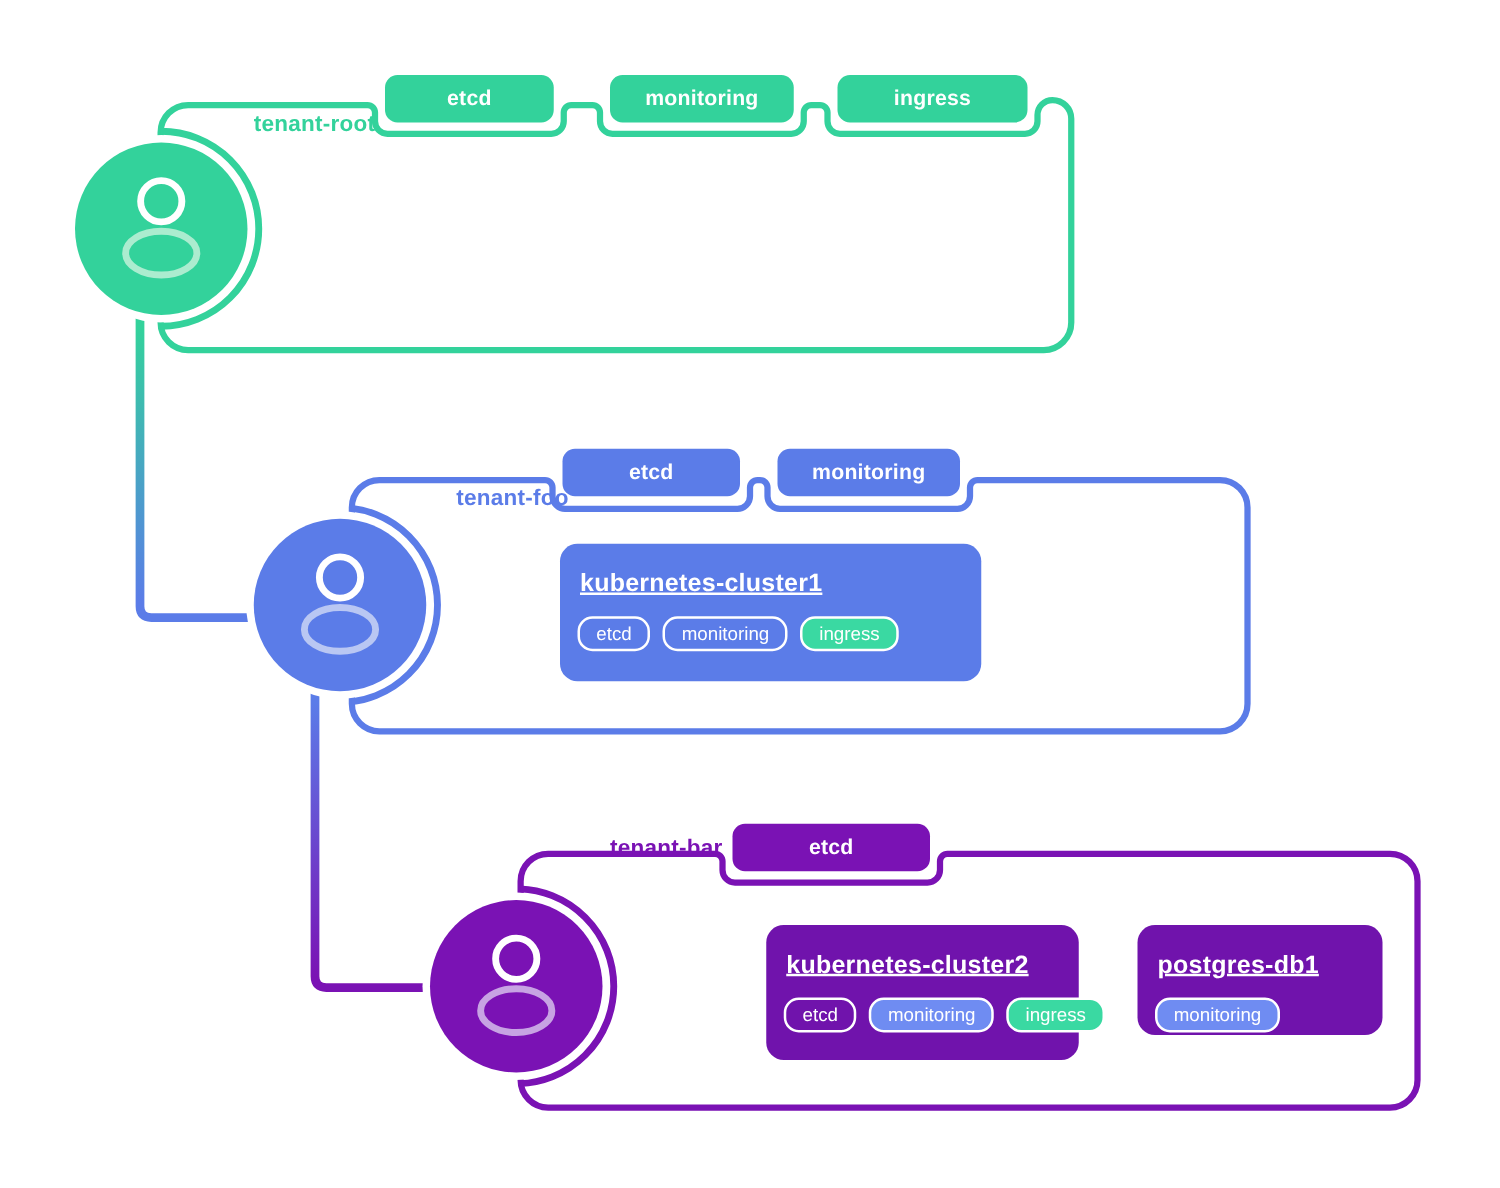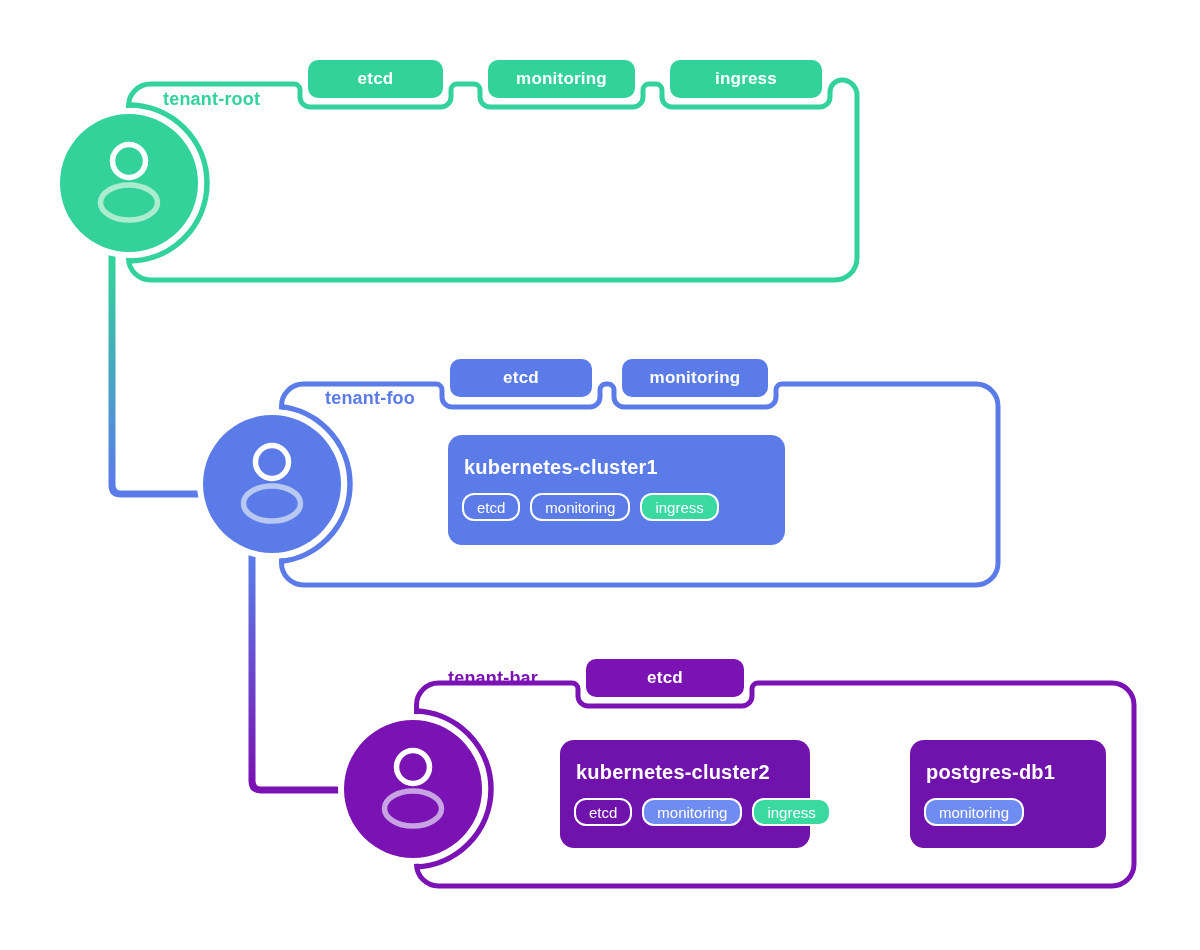--- a/index.html
+++ b/index.html
@@ -28,33 +28,33 @@
   .tab{
     position:absolute;height:38px;border-radius:10px;
     display:flex;align-items:center;justify-content:center;
     color:#fff;font-size:17px;font-weight:700;letter-spacing:.2px;
   }
   .tab.green{background:var(--green);}
   .tab.blue{background:var(--blue);}
   .tab.purple{background:var(--purple);}
 
   .tenant-label{
-    position:absolute;font-size:18px;font-weight:700;letter-spacing:.2px;white-space:nowrap;
+    position:absolute;font-size:18px;font-weight:700;letter-spacing:.2px;white-space:nowrap;margin-left:40px;
   }
   .tenant-label.green{color:var(--green);}
   .tenant-label.blue{color:var(--blue);}
   .tenant-label.purple{color:var(--purple);}
 
   .card{
     position:absolute;border-radius:14px;box-sizing:border-box;
     padding:21px 14px 0 14px;color:#fff;
   }
   .card.blue{background:var(--blue);}
   .card.purple{background:var(--card_purple);}
-  .card .title{font-size:20px;font-weight:700;letter-spacing:.2px;margin:0 0 14px 2px;white-space:nowrap;}
+  .card .title{font-size:20px;font-weight:700;letter-spacing:.2px;margin:0 0 14px 2px;white-space:nowrap;text-decoration:underline;}
   .chip-row{display:flex;gap:10px;align-items:center;}
   .chip{
     height:28px;box-sizing:border-box;display:inline-flex;align-items:center;justify-content:center;
     padding:0 13px;border:2px solid #fff;border-radius:12px;
     color:#fff;font-size:15px;white-space:nowrap;background:transparent;
   }
   .chip.green{background:var(--chip_green);}
   .chip.blue{background:var(--chip_blue);}
 </style>
 </head>
@@ -150,29 +150,29 @@
     <div class="chip-row">
       <span class="chip">etcd</span>
       <span class="chip">monitoring</span>
       <span class="chip green">ingress</span>
     </div>
   </div>
 
   <div class="tenant-label purple" style="left:448px;top:668px;">tenant-bar</div>
   <div class="tab purple" style="left:586px;top:659px;width:158px;">etcd</div>
 
-  <div class="card purple" style="left:560px;top:740px;width:250px;height:108px;">
+  <div class="card purple" style="left:613px;top:740px;width:250px;height:108px;">
     <div class="title">kubernetes-cluster2</div>
     <div class="chip-row">
       <span class="chip">etcd</span>
       <span class="chip blue">monitoring</span>
       <span class="chip green">ingress</span>
     </div>
   </div>
 
-  <div class="card purple" style="left:910px;top:740px;width:196px;height:108px;">
+  <div class="card purple" style="left:910px;top:740px;width:196px;height:88px;">
     <div class="title">postgres-db1</div>
     <div class="chip-row">
       <span class="chip blue">monitoring</span>
     </div>
   </div>
 
 </div>
 
 </body></html>

